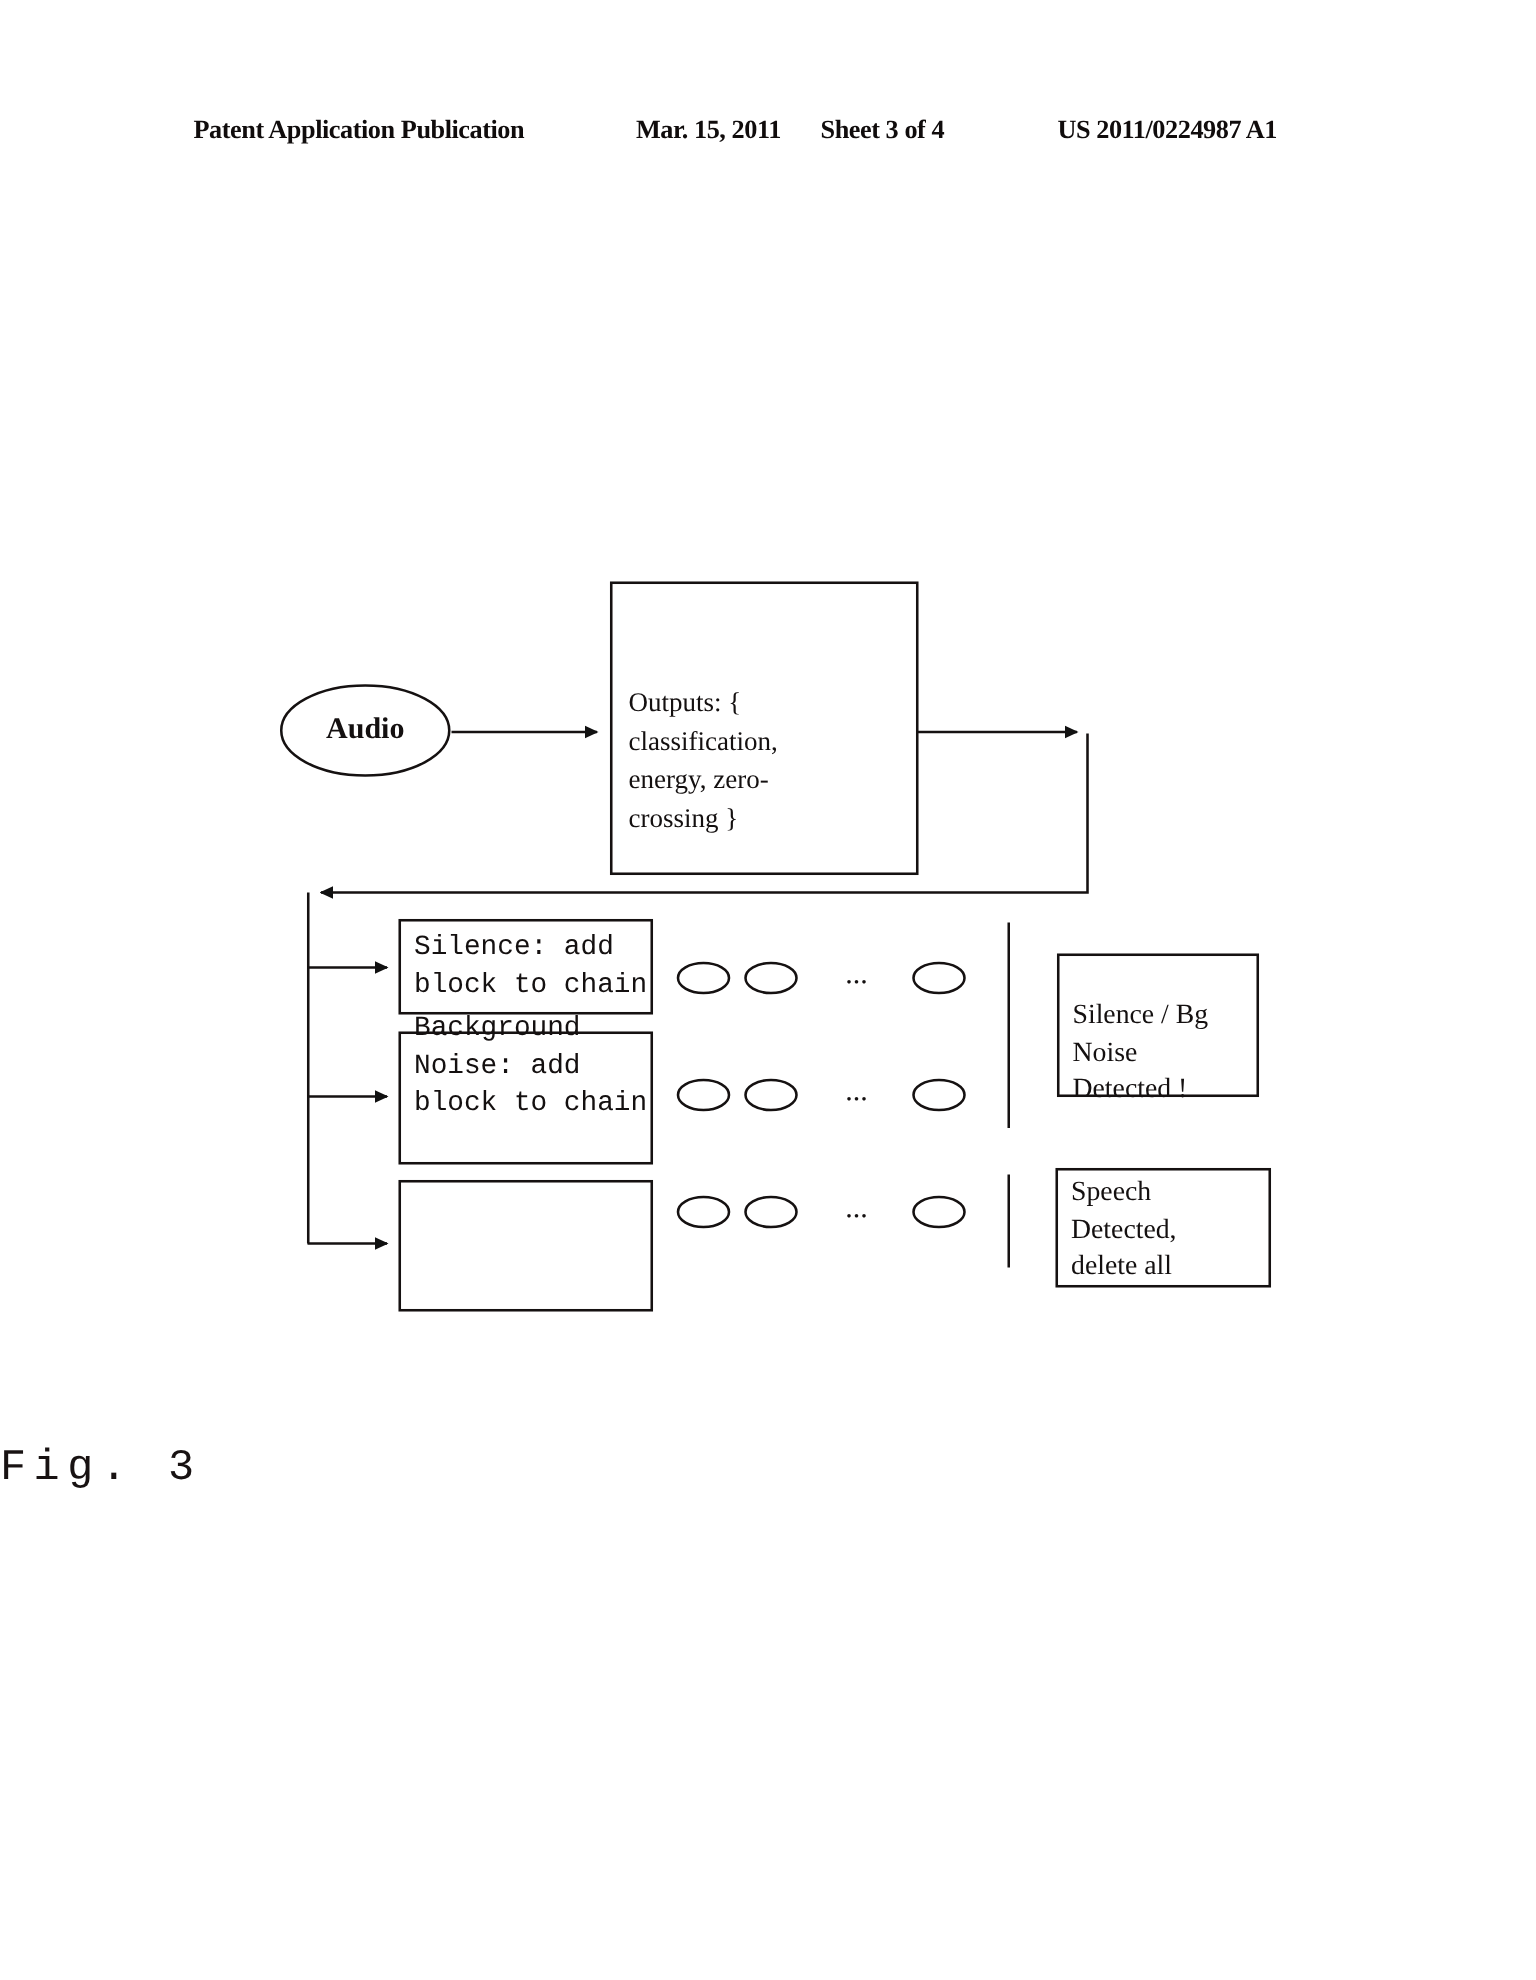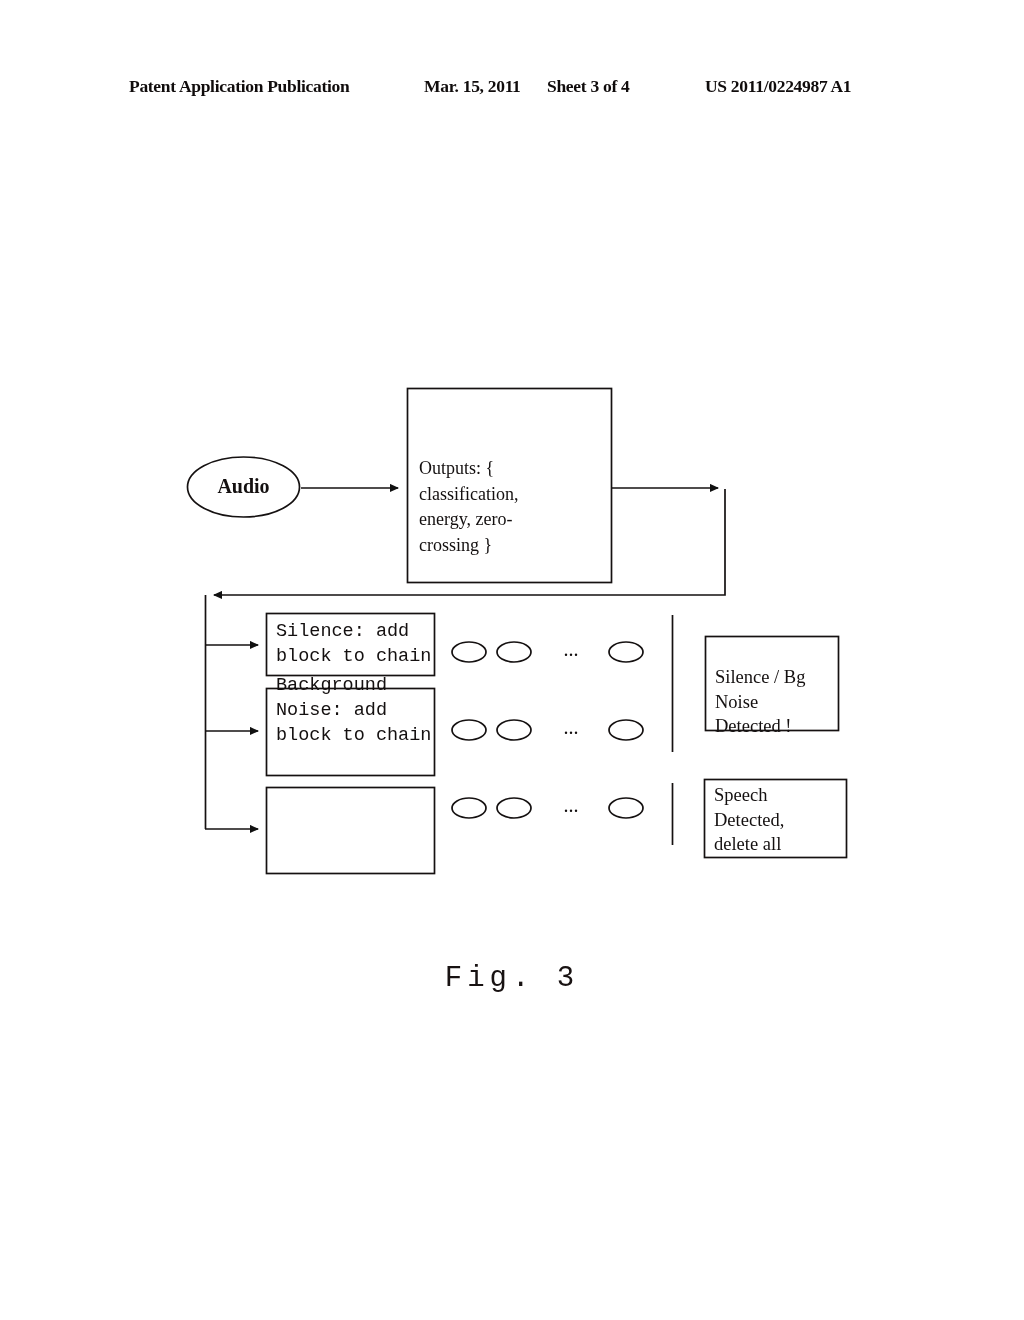--- a/index.html
+++ b/index.html
@@ -104,21 +104,20 @@
     line-height: 24.5px;
   }
   #result-text-0 { left: 715px; top: 642px; width: 125px; margin-top: 23px; }
   #result-text-1 { left: 714px; top: 783px; width: 128px; }
 
   #fig-caption {
     position: absolute;
     left: 0;
     top: 962px;
     width: 1024px;
-    text-align: center;
     font-family: "Liberation Mono", monospace;
     font-size: 29px;
     letter-spacing: 5px;
     color: #181212;
   }
 </style>
 </head>
 <body>
 
 <div id="page-header">

